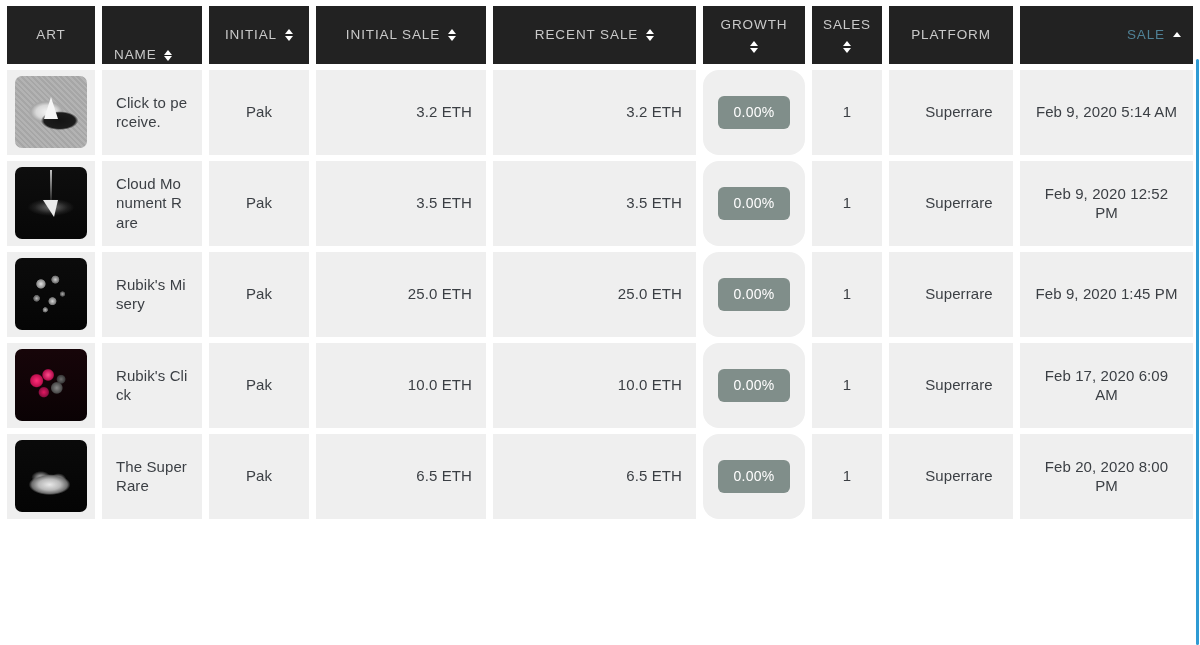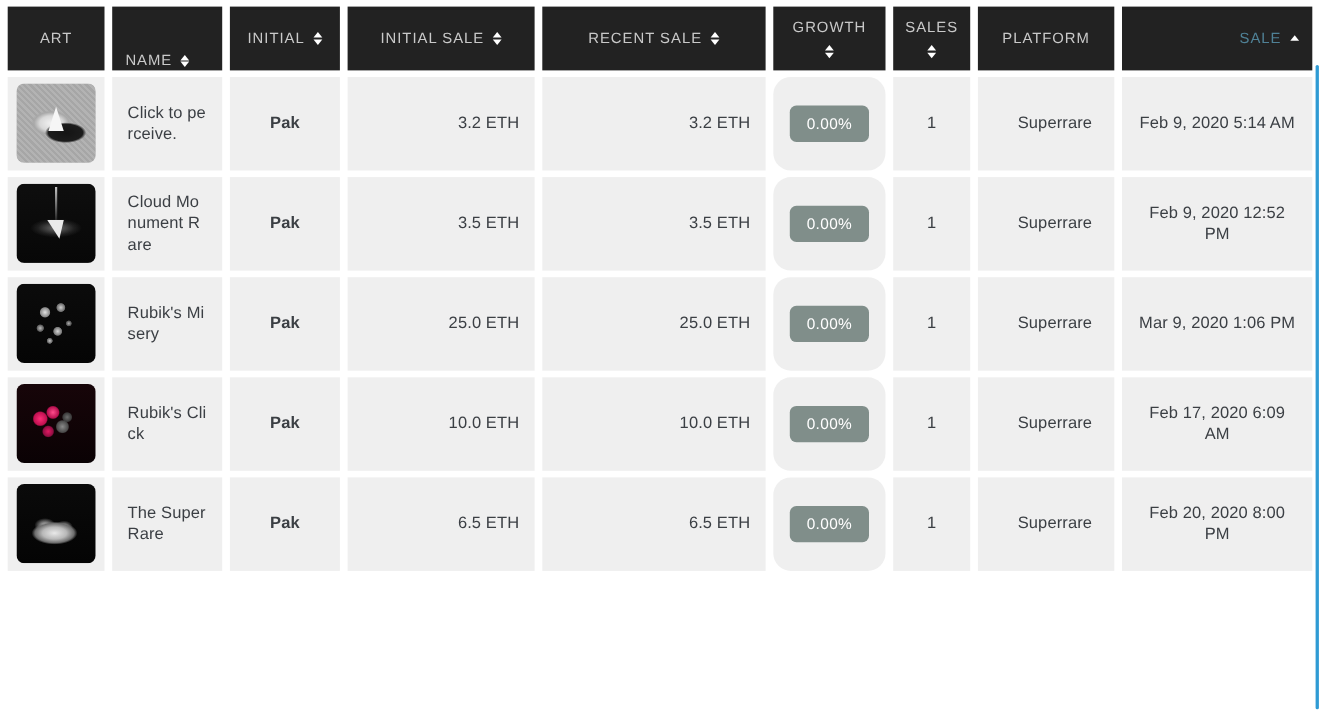--- a/index.html
+++ b/index.html
@@ -95,21 +95,21 @@
     background: #efefef;
     padding: 0;
     text-align: center;
   }
   tbody td.c-name {
     text-align: left;
     padding-left: 14px;
     word-break: break-all;
     overflow-wrap: anywhere;
   }
-  tbody td.c-artist   { text-align: center; font-weight: bold; }
+  tbody td.c-artist   { text-align: center; }
   tbody td.c-num      { text-align: right; }
   tbody td.c-growth   { text-align: center; padding: 0; border-radius: 16px; }
   tbody td.c-sales    { text-align: center; }
   tbody td.c-platform { text-align: center; padding-left: 30px; }
   tbody td.c-date     { text-align: center; }
 
   
   .art-thumb {
     width: 72px;
     height: 72px;
@@ -371,21 +371,21 @@
         </td>
         <td class="c-name">Rubik's Misery</td>
         <td class="c-artist">Pak</td>
         <td class="c-num">25.0 ETH</td>
         <td class="c-num">25.0 ETH</td>
         <td class="c-growth">
           <span class="growth-badge">0.00%</span>
         </td>
         <td class="c-sales">1</td>
         <td class="c-platform">Superrare</td>
-        <td class="c-date">Mar 9, 2020 1:06 PM</td>
+        <td class="c-date">Feb 9, 2020 1:45 PM</td>
       </tr>
 
 
       <tr>
         <td class="c-art">
           <span class="art-thumb art-5" title="Rubik's Envy artwork thumbnail"></span>
         </td>
         <td class="c-name">Rubik's Click</td>
         <td class="c-artist">Pak</td>
         <td class="c-num">10.0 ETH</td>

